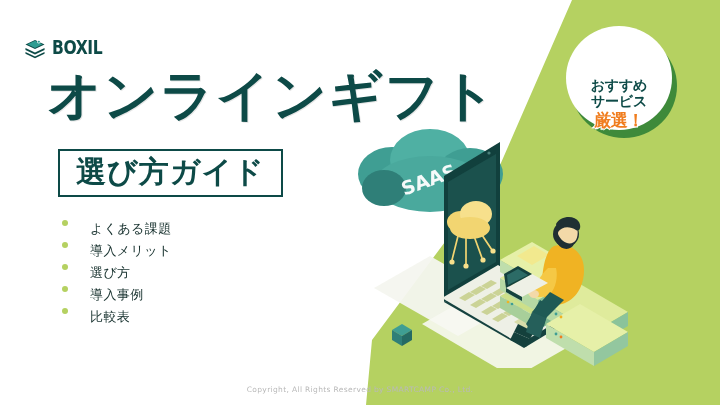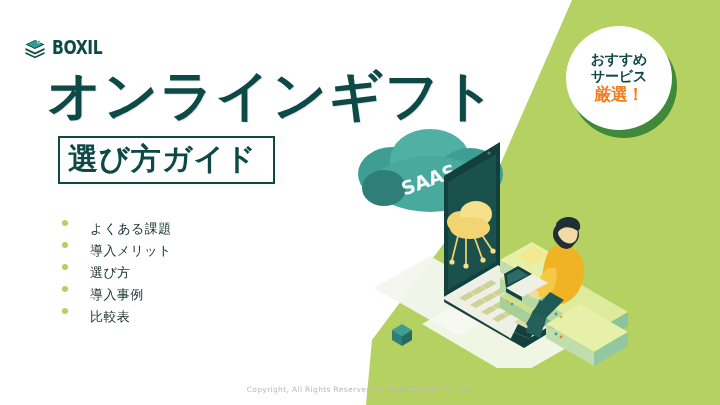--- a/index.html
+++ b/index.html
@@ -65,23 +65,23 @@
     line-height: 1;
     white-space: nowrap;
     z-index: 5;
     text-shadow: 1px 1px 0 rgba(0,0,0,0.10);
   }
 
   
   #subtitle-box {
     position: absolute;
     left: 58px;
-    top: 136px;
+    top: 149px;
     box-sizing: border-box;
-    padding: 5px 16px 7px 8px;
+    padding: 5px 16px 7px 16px;
     border: 2px solid #0d4a47;
     background: transparent;
     z-index: 5;
   }
   #subtitle-box .subtitle-text {
     font-size: 30px;
     font-weight: 700;
     color: #0d4a47;
     line-height: 1.08;
     white-space: nowrap;
@@ -141,21 +141,21 @@
     position: absolute;
     left: 0px;
     top: 0px;
     width: 106px;
     height: 104px;
     border-radius: 50%;
     background: #ffffff;
     display: flex;
     flex-direction: column;
     align-items: center;
-    justify-content: center;
+    justify-content: flex-end;
     gap: 1px;
   }
   #badge .badge-line1,
   #badge .badge-line2 {
     font-size: 14px;
     font-weight: 700;
     color: #0d4a47;
     line-height: 1.12;
     letter-spacing: -0.2px;
     white-space: nowrap;

